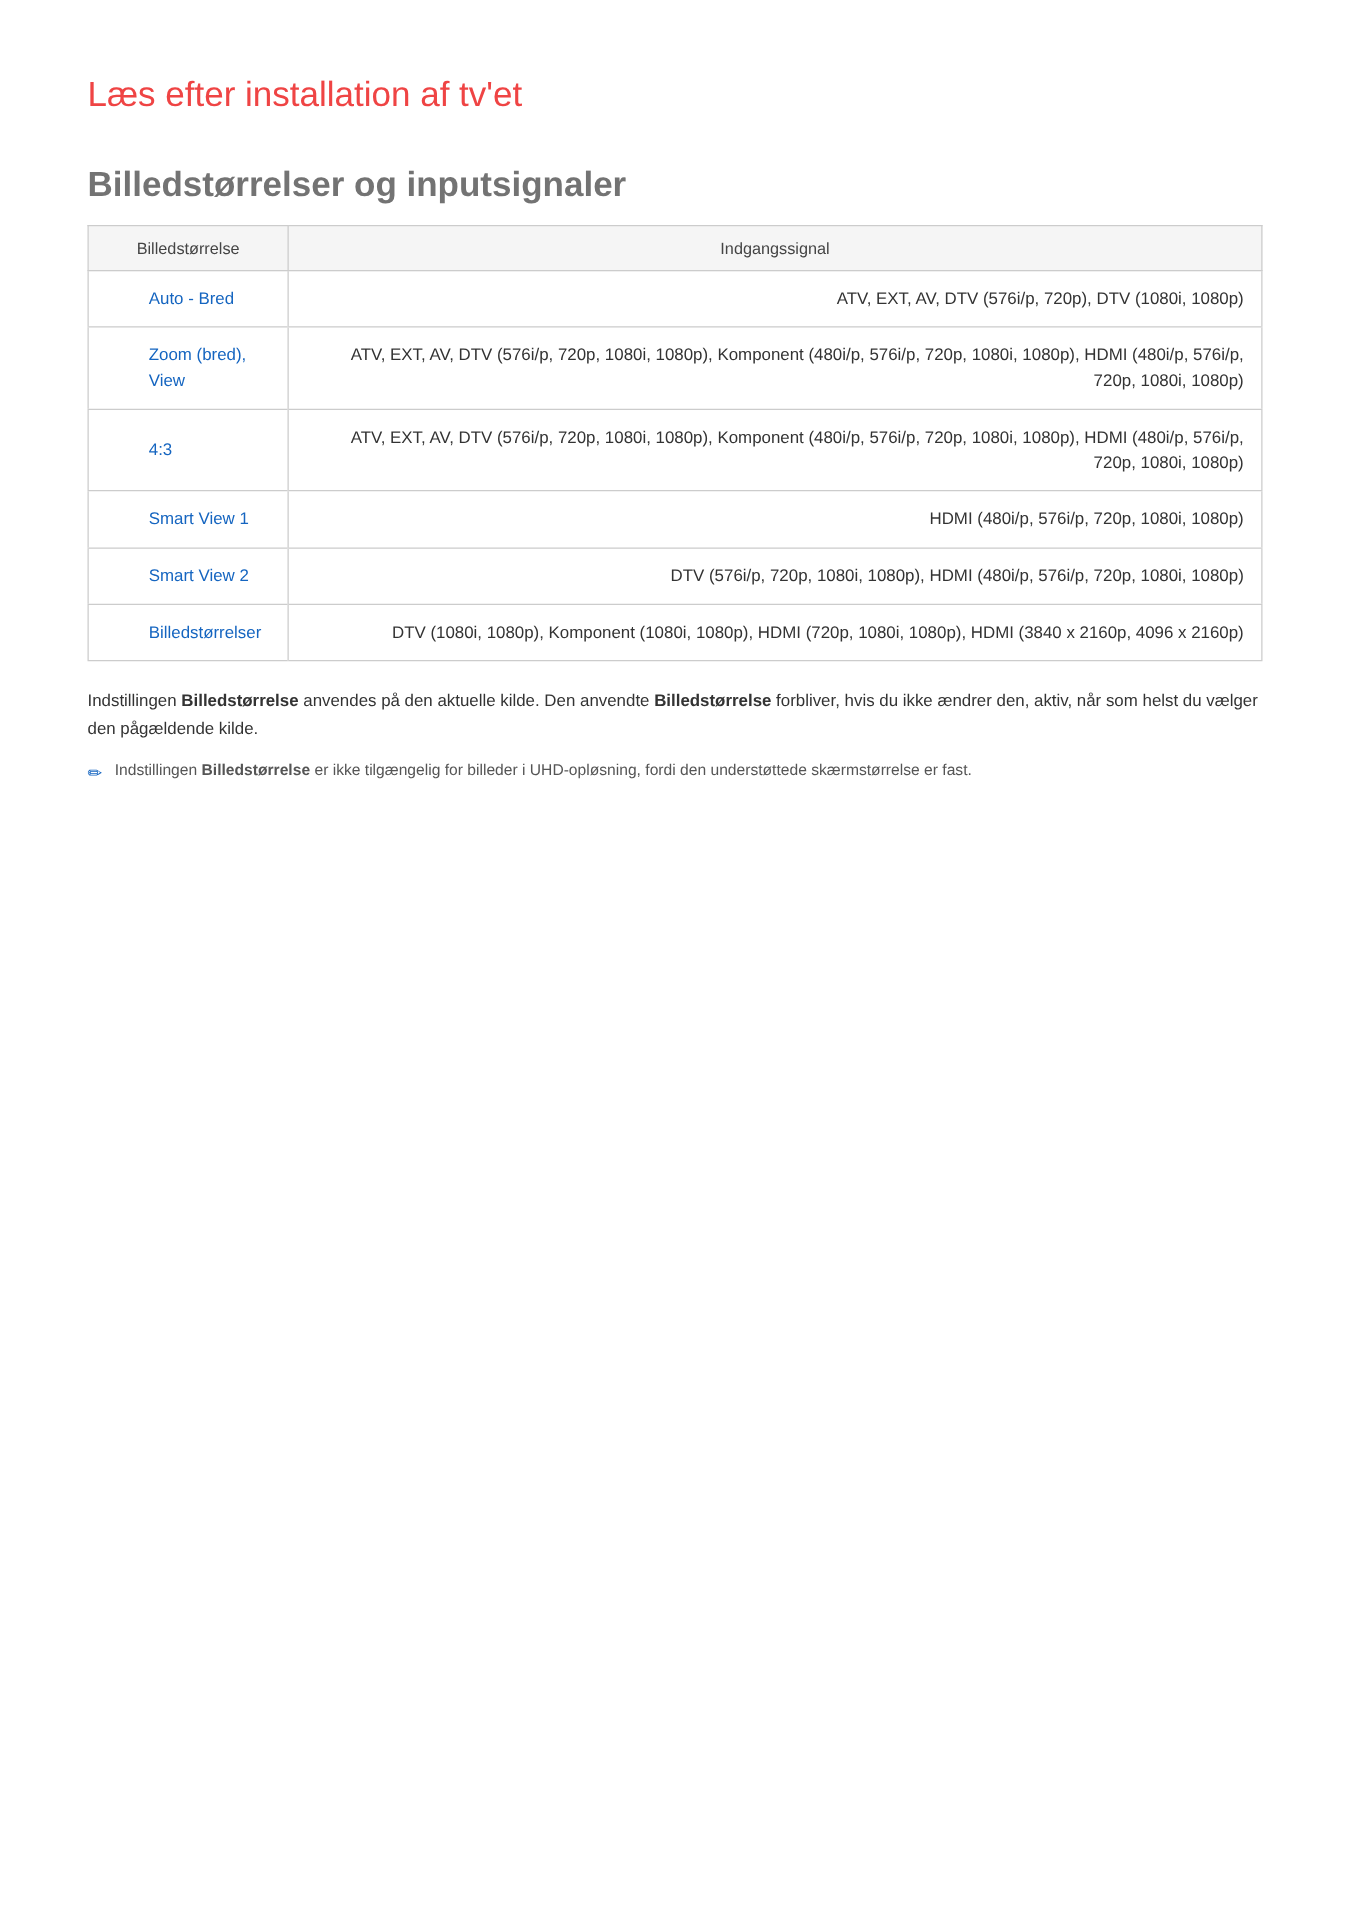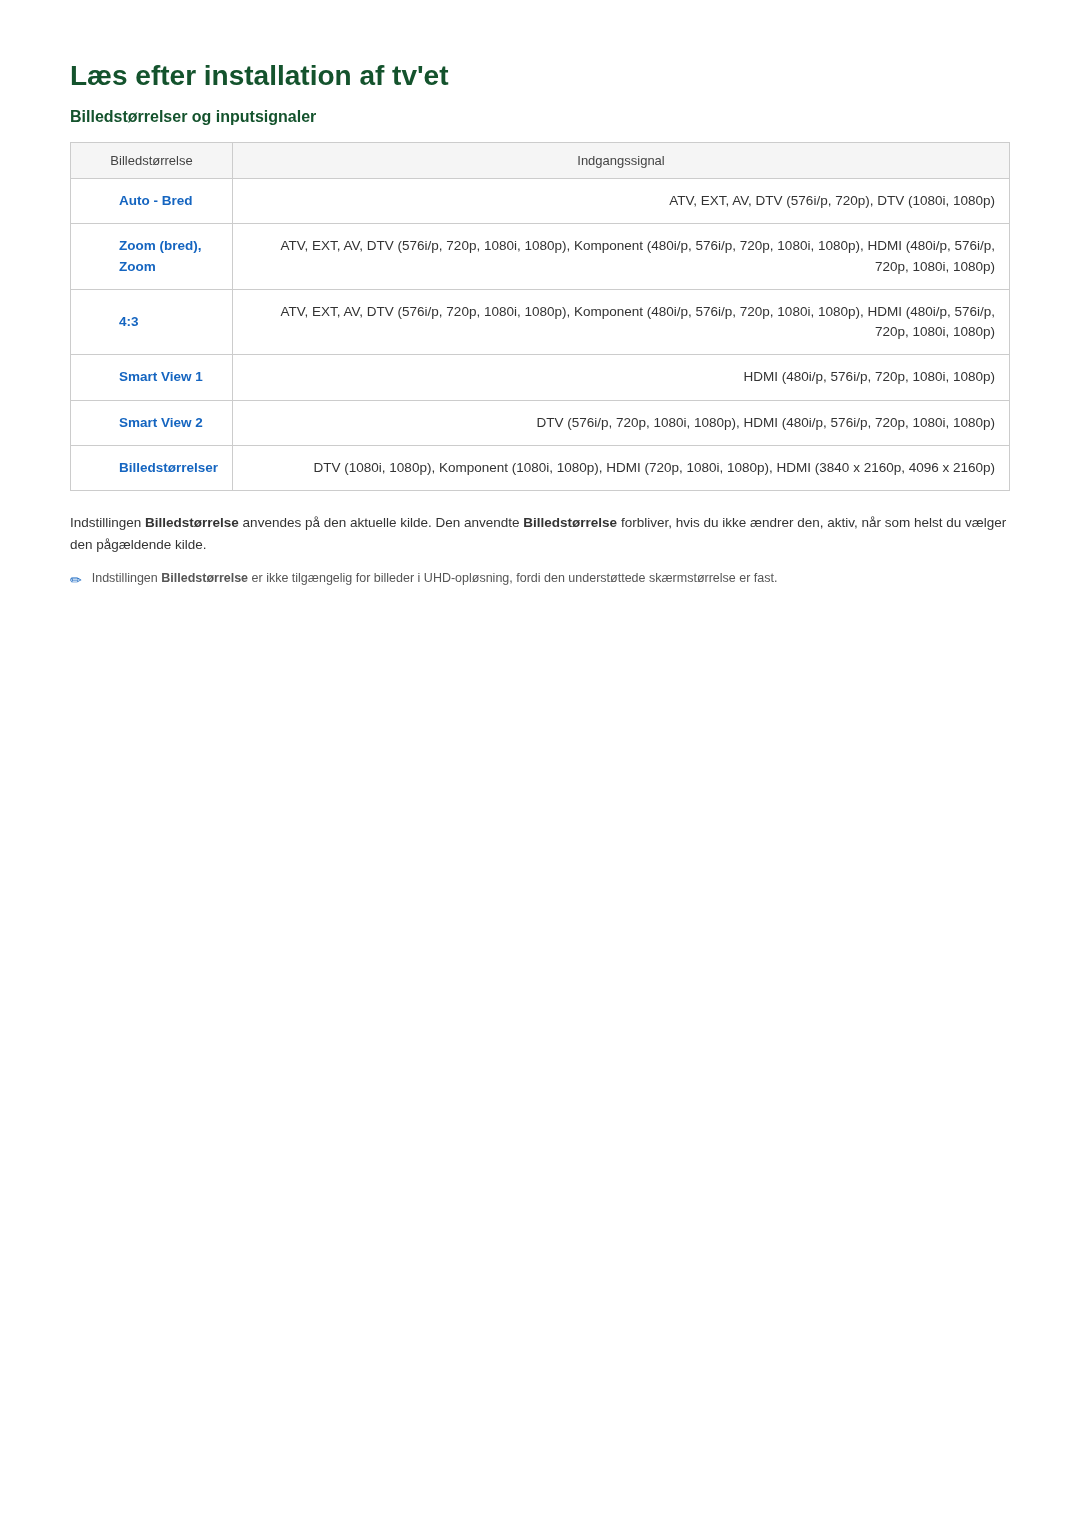--- a/index.html
+++ b/index.html
@@ -12,29 +12,29 @@
       background: #ffffff;
       font-family: 'Arial', sans-serif;
       font-size: 14px;
       color: #333333;
       padding: 60px 70px 60px 70px;
       max-width: 1080px;
     }
 
     .page-title {
       font-size: 28px;
-      font-weight: bold;
-      color: #14532d;
-      margin-bottom: 16px;
+      font-weight: normal;
+      color: #ef4444;
+      margin-bottom: 40px;
     }
 
     .section-title {
-      font-size: 16px;
+      font-size: 28px;
       font-weight: bold;
-      color: #14532d;
+      color: #737373;
       margin-bottom: 16px;
     }
 
     table {
       width: 100%;
       border-collapse: collapse;
       margin-bottom: 18px;
       border: 1px solid #cccccc;
     }
 
@@ -62,21 +62,21 @@
     tbody td {
       padding: 12px 14px;
       vertical-align: top;
       border-right: 1px solid #cccccc;
       font-size: 13.5px;
       line-height: 1.5;
     }
 
     tbody td:first-child {
       width: 160px;
-      font-weight: bold;
+      font-weight: normal;
       color: #1565C0;
       vertical-align: middle;
       border-right: 1px solid #cccccc;
       padding-left: 48px;
     }
 
     tbody td:last-child {
       border-right: none;
       text-align: right;
     }
@@ -128,21 +128,21 @@
       <th>Billedstørrelse</th>
       <th>Indgangssignal</th>
     </tr>
   </thead>
   <tbody id="table-body">
   <tr>
         <td>Auto - Bred</td>
         <td>ATV, EXT, AV, DTV (576i/p, 720p), DTV (1080i, 1080p)</td>
       </tr>
       <tr>
-        <td><span>Zoom (bred),</span><br><span>Zoom</span></td>
+        <td><span>Zoom (bred),</span><br><span>View</span></td>
         <td>ATV, EXT, AV, DTV (576i/p, 720p, 1080i, 1080p), Komponent (480i/p, 576i/p, 720p, 1080i, 1080p), HDMI (480i/p, 576i/p, 720p, 1080i, 1080p)</td>
       </tr>
       <tr>
         <td>4:3</td>
         <td>ATV, EXT, AV, DTV (576i/p, 720p, 1080i, 1080p), Komponent (480i/p, 576i/p, 720p, 1080i, 1080p), HDMI (480i/p, 576i/p, 720p, 1080i, 1080p)</td>
       </tr>
       <tr>
         <td>Smart View 1</td>
         <td>HDMI (480i/p, 576i/p, 720p, 1080i, 1080p)</td>
       </tr>

